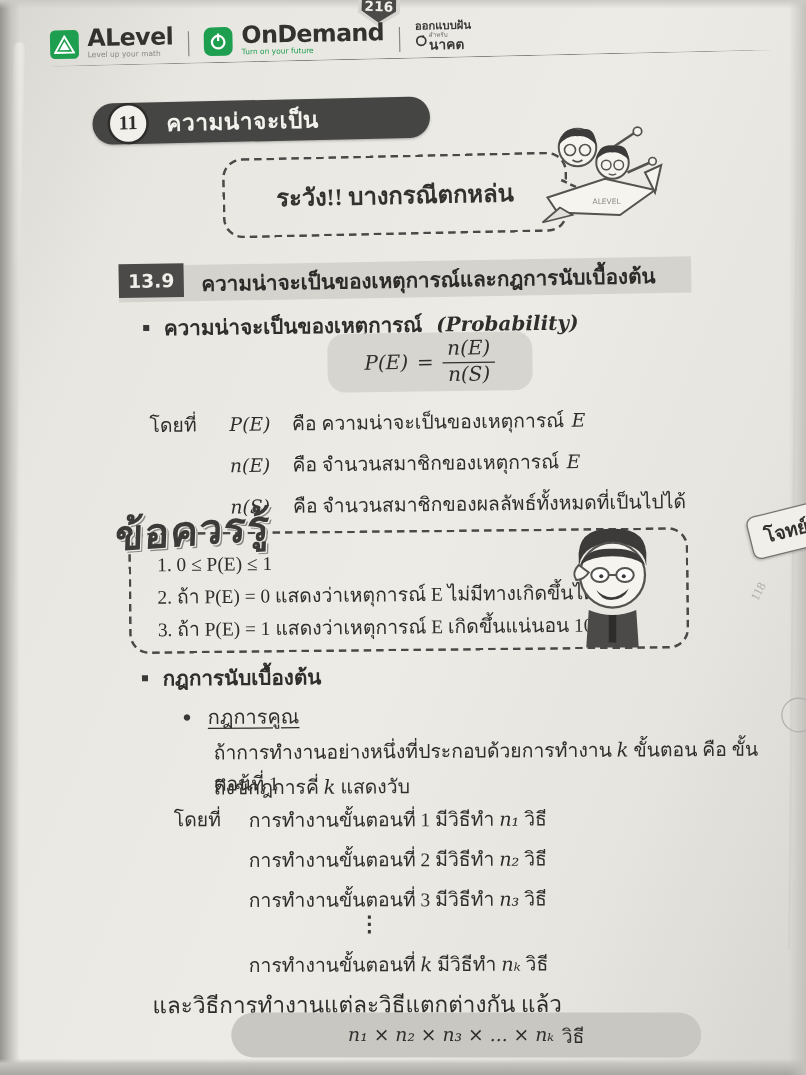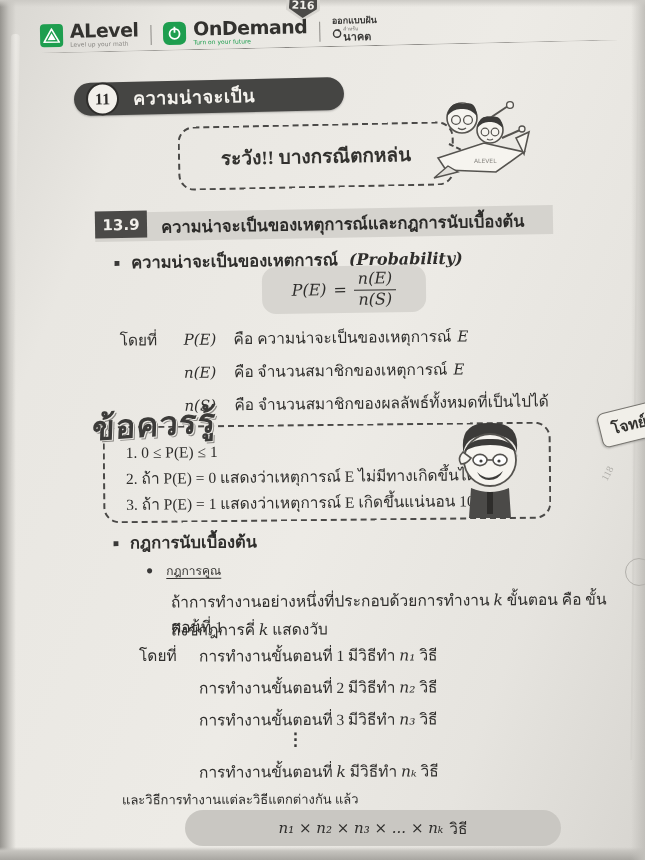--- a/index.html
+++ b/index.html
@@ -93,29 +93,29 @@
     border-radius:7px;transform:rotate(-14deg);display:flex;align-items:center;justify-content:center;
     font-weight:bold;font-size:15px;color:#33322f;box-shadow:-1px 1px 2px rgba(0,0,0,.2);}
   .edge-faint{left:600px;top:468px;color:#aeaca7;font-size:10px;transform:rotate(-62deg);}
   .edge-circle{left:625px;top:558px;width:26px;height:26px;border:1.3px solid #b2b0ab;border-radius:50%;}
 
   
   .count-head{left:113px;top:529px;display:flex;align-items:center;gap:11px;transform:rotate(-.5deg);}
   .count-head .t{font-weight:bold;font-size:16.5px;}
   .rule-row{left:146px;top:561px;display:flex;align-items:center;gap:13px;transform:rotate(-.4deg);}
   .rule-row .dot{font-size:12px;color:#3a3938;}
-  .rule-row .t{font-size:12px;text-decoration:underline;text-underline-offset:3px;}
+  .rule-row .t{font-size:16px;text-decoration:underline;text-underline-offset:3px;}
   .intro1{left:171px;top:588px;width:440px;font-size:15.5px;transform:rotate(-.4deg);}
   .intro2{left:171px;top:617px;font-size:15.5px;transform:rotate(-.4deg);}
   .imath{font-family:"DejaVu Serif",serif;font-style:italic;}
   .where2-lbl{left:139px;top:643px;font-size:15.5px;transform:rotate(-.3deg);}
   .step{font-size:15.5px;transform:rotate(-.3deg);}
   .s1r{left:199px;top:643px;} .s2r{left:199px;top:675px;} .s3r{left:199px;top:707px;} .skr{left:199px;top:759px;}
   .vdots{left:287px;top:729px;font-size:17px;font-weight:bold;color:#3a3938;}
-  .closing{left:122px;top:789px;font-size:13px;transform:rotate(-.2deg);text-align:center;}
+  .closing{left:122px;top:789px;font-size:18px;transform:rotate(-.2deg);text-align:center;}
   .result{left:185px;top:810px;width:376px;height:36px;background:#c9c7c2;border-radius:18px;
     display:flex;align-items:center;justify-content:center;gap:6px;font-size:15.5px;}
   .result .math{font-size:15px;}
 </style>
 </head>
 <body>
 
 <div class="photo">
 
   <div class="abs edge-sliver"></div>

